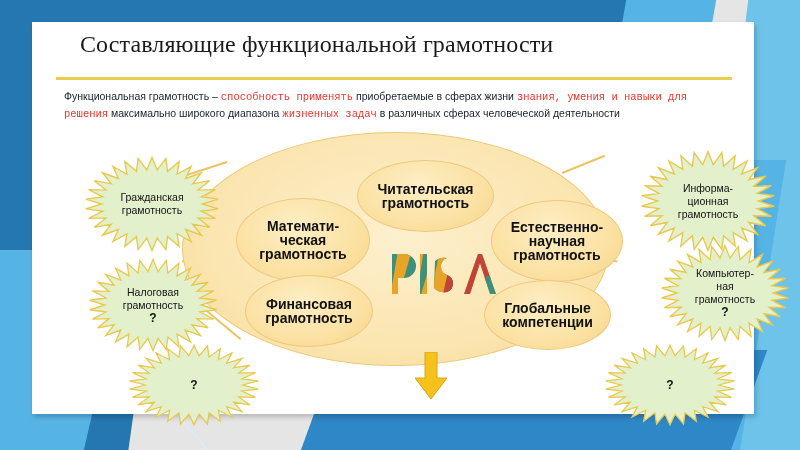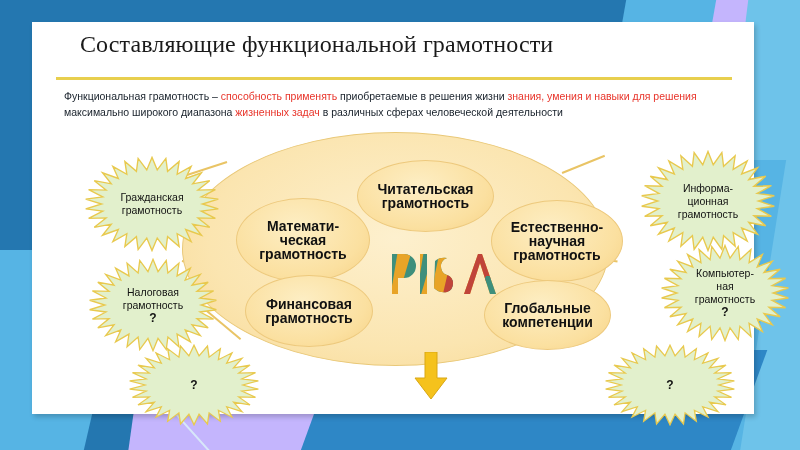--- a/index.html
+++ b/index.html
@@ -8,21 +8,21 @@
     overflow: hidden;
     background: #ffffff;
     font-family: "Liberation Sans", sans-serif;
   }
 
   #slide {
     position: relative;
     width: 800px;
     height: 450px;
     overflow: hidden;
-    background: #c4b5fd;
+    background: #e5e5e5;
   }
 
   
   .bg-layer { position: absolute; inset: 0; }
 
   .bg-dark-left {
     position: absolute;
     left: -40px; top: -10px;
     width: 200px; height: 470px;
     background: #2477b0;
@@ -108,21 +108,21 @@
   
   #definition {
     position: absolute;
     left: 32px; top: 66px;
     width: 662px;
     font-size: 10.5px;
     line-height: 16px;
     color: #17202a;
     text-align: left;
   }
-  #definition .hl { color: #e8342a; }
+  #definition .hl { color: #e8342a; font-family: Liberation Mono, monospace; }
 
   
   .big-oval {
     position: absolute;
     left: 150px; top: 110px;
     width: 425px; height: 232px;
     border-radius: 50%;
     background: radial-gradient(ellipse at 50% 45%, #fdf0ce 0%, #fbe5b0 62%, #f7d892 100%);
     border: 1px solid #e9c878;
   }
@@ -218,21 +218,21 @@
     <div class="bg-lightband-a"></div>
     <div class="bg-bottom-mid"></div>
     <div class="bg-hairline"></div>
   </div>
 
   <div id="card">
 
     <div id="page-title">Составляющие функциональной грамотности</div>
     <div id="title-rule"></div>
 
-    <div id="definition"><span>Функциональная грамотность – </span><span class="hl">способность применять</span><span> приобретаемые в решения жизни </span><span class="hl">знания, умения и навыки для решения</span><span> максимально широкого диапазона </span><span class="hl">жизненных задач</span><span> в различных сферах человеческой деятельности</span></div>
+    <div id="definition"><span>Функциональная грамотность – </span><span class="hl">способность применять</span><span> приобретаемые в сферах жизни </span><span class="hl">знания, умения и навыки для решения</span><span> максимально широкого диапазона </span><span class="hl">жизненных задач</span><span> в различных сферах человеческой деятельности</span></div>
 
     <div class="connector" style="left:155px; top:152px; width:42px; transform:rotate(-18deg);"></div>
     <div class="connector" style="left:150px; top:238px; width:40px; transform:rotate(12deg);"></div>
     <div class="connector" style="left:175px; top:288px; width:44px; transform:rotate(40deg);"></div>
     <div class="connector" style="left:530px; top:150px; width:46px; transform:rotate(-22deg);"></div>
     <div class="connector" style="left:540px; top:232px; width:46px; transform:rotate(8deg);"></div>
     <div class="connector" style="left:512px; top:290px; width:48px; transform:rotate(28deg);"></div>
 
     <div class="big-oval"></div>
 

